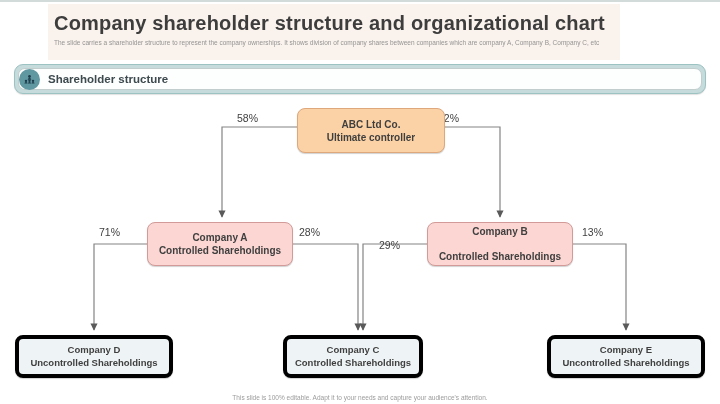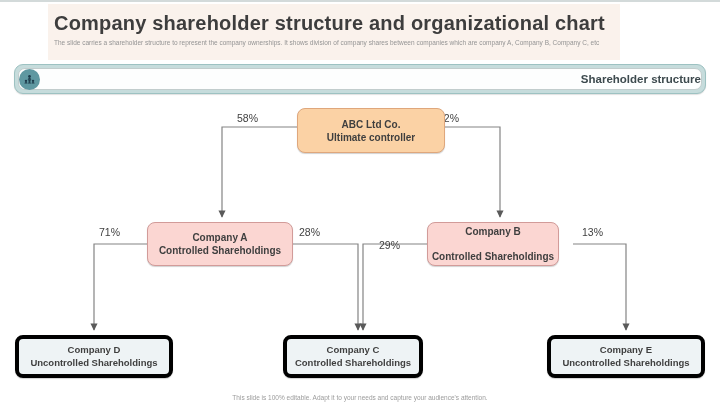--- a/index.html
+++ b/index.html
@@ -17,21 +17,21 @@
   .subtitle { margin-top:4px; font-size:6.5px; color:#949494; }
   
   .banner {
     position:absolute; top:62px; left:14px; width:692px; height:30px;
     background:#c6dcdc; border:1px solid #9dc2c2; border-radius:9px; box-sizing:border-box;
     box-shadow:0 1px 1px rgba(0,0,0,0.12);
   }
   .banner-inner {
     position:absolute; top:3px; left:3px; right:3px; bottom:3px;
     background:#fdfefe; border:1px solid #c2cdcd; border-radius:7px;
-    display:flex; align-items:center; justify-content:space-between; gap:8px;
+    display:flex; align-items:center; justify-content:flex-start; gap:8px;
   }
   .banner-icon {
     width:21px; height:21px; border-radius:50%; background:#5f98a1;
     display:flex; align-items:center; justify-content:center; flex:0 0 auto;
   }
   .banner-label { font-size:11.5px; font-weight:bold; color:#3d4a4e; }
   
   .connectors { position:absolute; top:0; left:0; }
   .connectors path.edge { fill:none; stroke:#848484; stroke-width:1.2; }
   
@@ -105,21 +105,21 @@
   <div class="node orange" style="left:297px; top:106px; width:148px; height:45px;">
     <span>ABC Ltd Co.</span>
     <span>Ultimate controller</span>
   </div>
 
   <div class="node pink" style="left:147px; top:220px; width:146px; height:44px;">
     <span>Company A</span>
     <span>Controlled Shareholdings</span>
   </div>
 
-  <div class="node pink" style="left:427px; top:220px; width:132px; height:44px;gap:12px;">
+  <div class="node pink" style="left:427px; top:220px; width:146px; height:44px;gap:12px;">
     <span>Company B</span>
     <span>Controlled Shareholdings</span>
   </div>
 
   <div class="node leaf" style="left:15px; top:333px; width:158px; height:43px;">
     <span>Company D</span>
     <span>Uncontrolled Shareholdings</span>
   </div>
 
   <div class="node leaf" style="left:283px; top:333px; width:140px; height:43px;">

